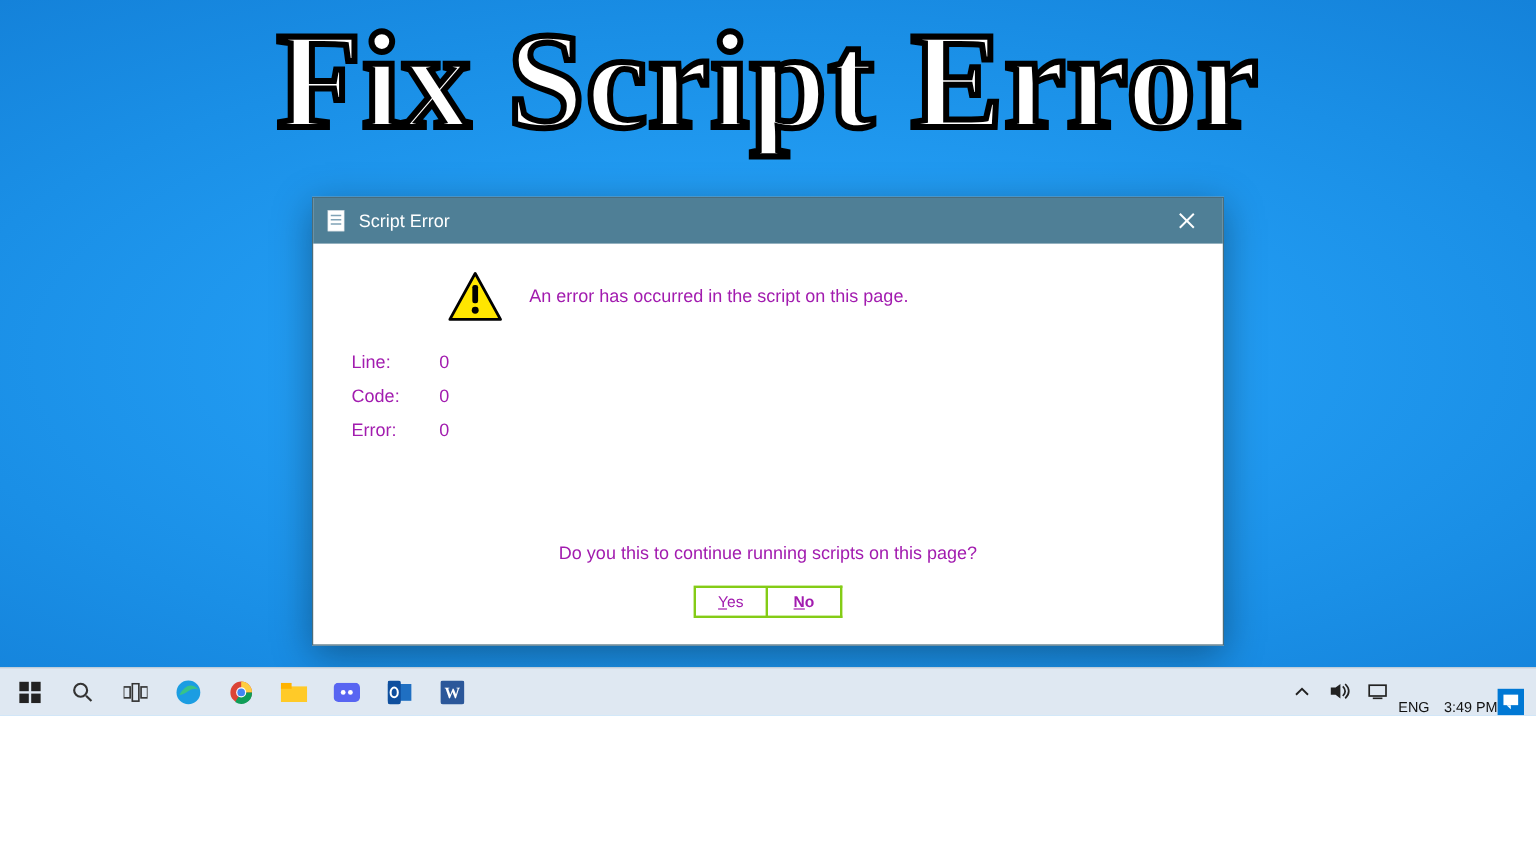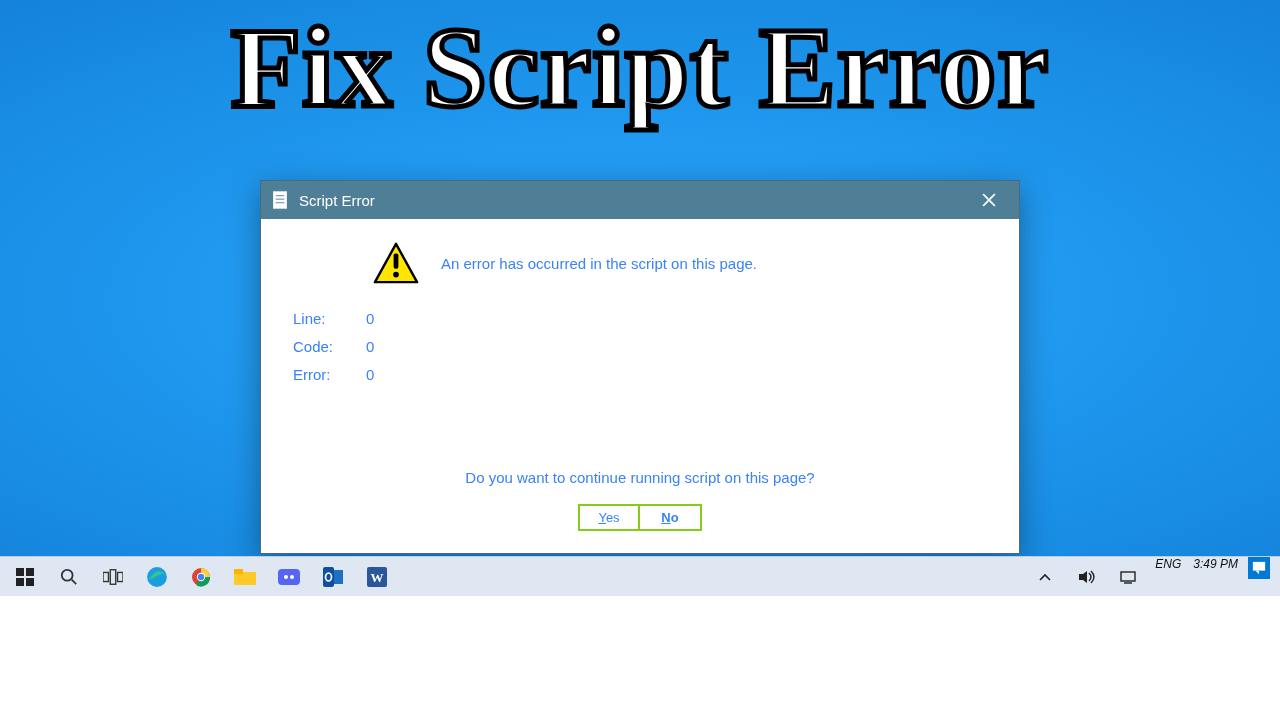--- a/index.html
+++ b/index.html
@@ -23,40 +23,40 @@
   font-weight: 700;
   color: #fff;
   -webkit-text-stroke: 5px #000;
   line-height: 1;
   letter-spacing: 1px;
 }
 
 
 .dialog {
   position: absolute;
-  left: 260px; top: 180px;
+  left: 260px; top: 164px;
   width: 760px;
   background: #fff;
   border: 1px solid #4a6c7a;
   box-shadow: 0 8px 30px rgba(0,0,0,0.35);
 }
 .titlebar {
   display: flex; align-items: center;
   background: #4f7f96;
   color: #fff;
   height: 38px;
   padding: 0 10px;
 }
 .titlebar .tb-icon { width: 18px; height: 18px; margin-right: 10px; display: flex; align-items: center; justify-content: center;}
 .titlebar .tb-title { font-size: 15px; flex: 1; }
 .titlebar .tb-close { width: 40px; height: 100%; display:flex; align-items:center; justify-content:center; font-size:18px; cursor: default;}
 
 .body {
   padding: 18px 26px 22px 26px;
-  color: #3b82f6;
+  color: #a21caf;
   font-size: 15px;
 }
 .err-row { display:flex; align-items: center; gap: 22px; margin: 4px 0 20px 86px;}
 .warn-icon { width: 46px; height: 44px; }
 
 .details { margin-left: 6px; }
 .details .drow { display: flex; gap: 18px; line-height: 28px; align-items: center; }
 .details .dlabel { width: 55px; }
 .prompt { text-align: center; margin-top: 80px; }
 .buttons { text-align: center; margin-top: 18px; }
@@ -78,21 +78,21 @@
   left: 0; right: 0; bottom: 0;
   height: 40px;
   background: #dfe8f2;
   border-top: 1px solid #c2ccd6;
   display: flex; align-items: center;
   padding: 0 4px;
 }
 .tb-left { display: flex; align-items: center; gap: 2px; }
 .tb-btn { width: 42px; height: 40px; display:flex; align-items:center; justify-content:center; }
 .tb-btn.small { width: 32px; }
-.tb-right { margin-left: auto; display:flex; align-items:flex-start; gap: 10px; height: 100%; padding-right: 6px; font-style: italic;}
+.tb-right { margin-left: auto; display:flex; align-items:flex-end; height: 100%; padding-right: 6px;}
 .sys { font-size: 12px; color: #111; display:flex; align-items:center; gap: 12px;}
 .notif { width: 22px; height: 22px; background:#0078d4; display:flex;align-items:center;justify-content:center;}
 
 </style>
 </head>
 <body>
 
 <div class="desktop">
 
   <div class="headline">Fix Script Error</div>
@@ -137,21 +137,21 @@
         <div class="drow">
           <span class="dlabel">Code:</span>
           <span>0</span>
         </div>
         <div class="drow">
           <span class="dlabel">Error:</span>
           <span>0</span>
         </div>
       </div>
 
-      <div class="prompt">Do you want to continue running script on this page?</div>
+      <div class="prompt">Do you this to continue running scripts on this page?</div>
 
       <div class="buttons">
         <span class="btn"><span class="mnemonic">Y</span><span>es</span></span><span class="btn"><span class="mnemonic">N</span><span>o</span></span>
       </div>
 
     </div>
   </div>
 
   <div class="taskbar">
     <div class="tb-left">

